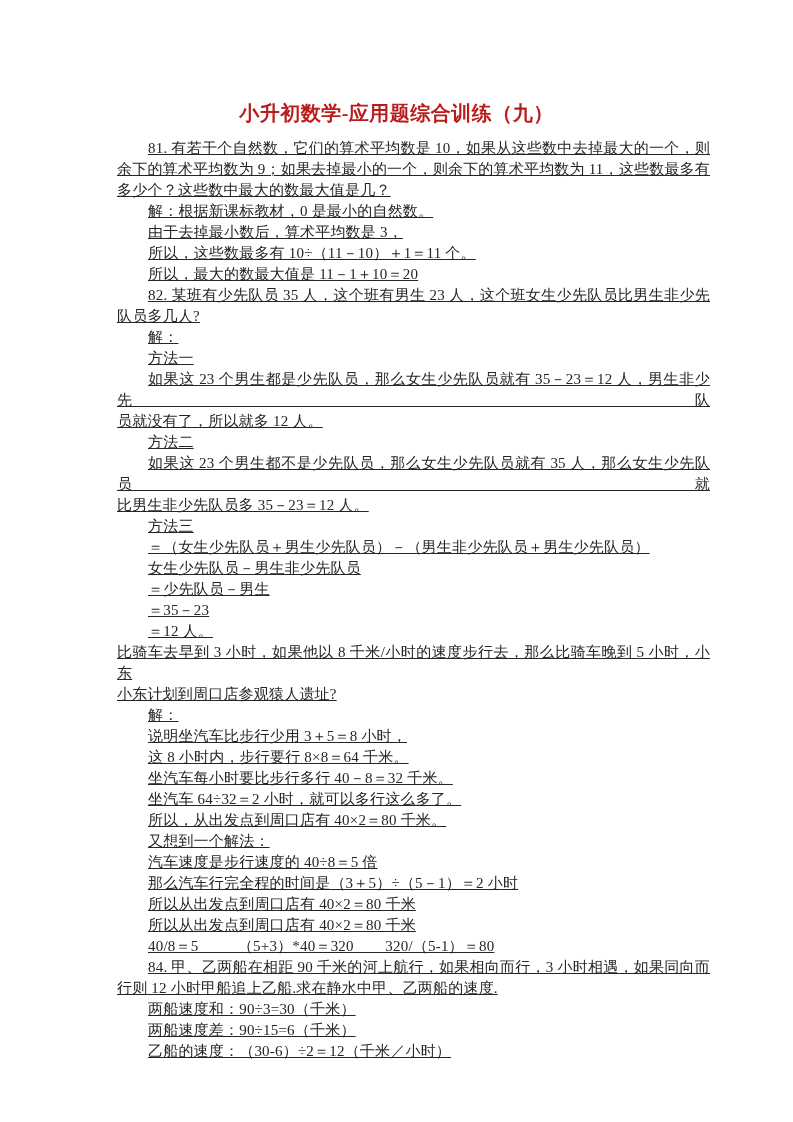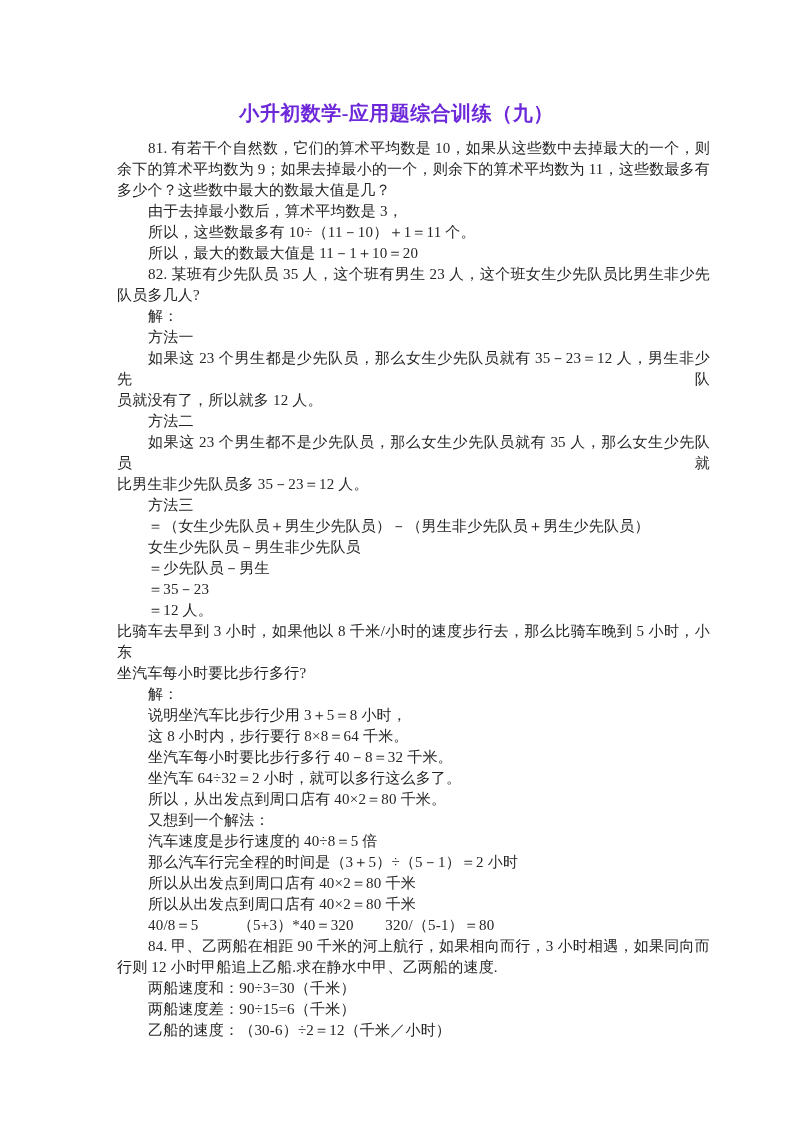--- a/index.html
+++ b/index.html
@@ -18,74 +18,76 @@
   .doc-title {
     position: absolute;
     top: 99px;
     left: 0;
     width: 793px;
     margin: 0;
     text-align: center;
     font-size: 20px;
     line-height: 28px;
     font-weight: bold;
-    color: #6d28d9; 
+    color: #b91c1c; 
     letter-spacing: 0.5px;
   }
   .doc-body {
     position: absolute;
     left: 117px;
     top: 138px;
     width: 593px;
   }
   .line {
     font-size: 15px;
     line-height: 21px;
     color: #252525; 
     white-space: pre-wrap;
     letter-spacing: 0.2px;
+    text-decoration: underline;
   }
   .line.indent {
     text-indent: 31px;
   }
   .line.justify {
     white-space: normal;
     text-align: justify;
     text-align-last: justify;
   }
 </style>
 </head>
 <body>
 
 <div class="page">
   <h1 class="doc-title">小升初数学-应用题综合训练（九）</h1>
   <div class="doc-body">
       <div class="line indent justify">81.  有若干个自然数，它们的算术平均数是 10，如果从这些数中去掉最大的一个，则</div>
       <div class="line justify">余下的算术平均数为 9；如果去掉最小的一个，则余下的算术平均数为 11，这些数最多有</div>
       <div class="line">多少个？这些数中最大的数最大值是几？</div>
+      <div class="line indent">解：根据新课标教材，0 是最小的自然数。</div>
       <div class="line indent">由于去掉最小数后，算术平均数是 3，</div>
       <div class="line indent">所以，这些数最多有 10÷（11－10）＋1＝11 个。</div>
       <div class="line indent">所以，最大的数最大值是 11－1＋10＝20</div>
       <div class="line indent justify">82.  某班有少先队员 35 人，这个班有男生 23 人，这个班女生少先队员比男生非少先</div>
       <div class="line">队员多几人?</div>
       <div class="line indent">解：</div>
       <div class="line indent">方法一</div>
       <div class="line indent justify">如果这 23 个男生都是少先队员，那么女生少先队员就有 35－23＝12 人，男生非少先队</div>
       <div class="line">员就没有了，所以就多 12 人。</div>
       <div class="line indent">方法二</div>
       <div class="line indent justify">如果这 23 个男生都不是少先队员，那么女生少先队员就有 35 人，那么女生少先队员就</div>
       <div class="line">比男生非少先队员多 35－23＝12 人。</div>
       <div class="line indent">方法三</div>
       <div class="line indent">＝（女生少先队员＋男生少先队员）－（男生非少先队员＋男生少先队员）</div>
       <div class="line indent">女生少先队员－男生非少先队员</div>
       <div class="line indent">＝少先队员－男生</div>
       <div class="line indent">＝35－23</div>
       <div class="line indent">＝12 人。</div>
       <div class="line justify">比骑车去早到 3 小时，如果他以 8 千米/小时的速度步行去，那么比骑车晚到 5 小时，小东</div>
-      <div class="line">坐汽车每小时要比步行多行?</div>
+      <div class="line">小东计划到周口店参观猿人遗址?</div>
       <div class="line indent">解：</div>
       <div class="line indent">说明坐汽车比步行少用 3＋5＝8 小时，</div>
       <div class="line indent">这 8 小时内，步行要行 8×8＝64 千米。</div>
       <div class="line indent">坐汽车每小时要比步行多行 40－8＝32 千米。</div>
       <div class="line indent">坐汽车 64÷32＝2 小时，就可以多行这么多了。</div>
       <div class="line indent">所以，从出发点到周口店有 40×2＝80 千米。</div>
       <div class="line indent">又想到一个解法：</div>
       <div class="line indent">汽车速度是步行速度的 40÷8＝5 倍</div>
       <div class="line indent">那么汽车行完全程的时间是（3＋5）÷（5－1）＝2 小时</div>
       <div class="line indent">所以从出发点到周口店有 40×2＝80 千米</div>

